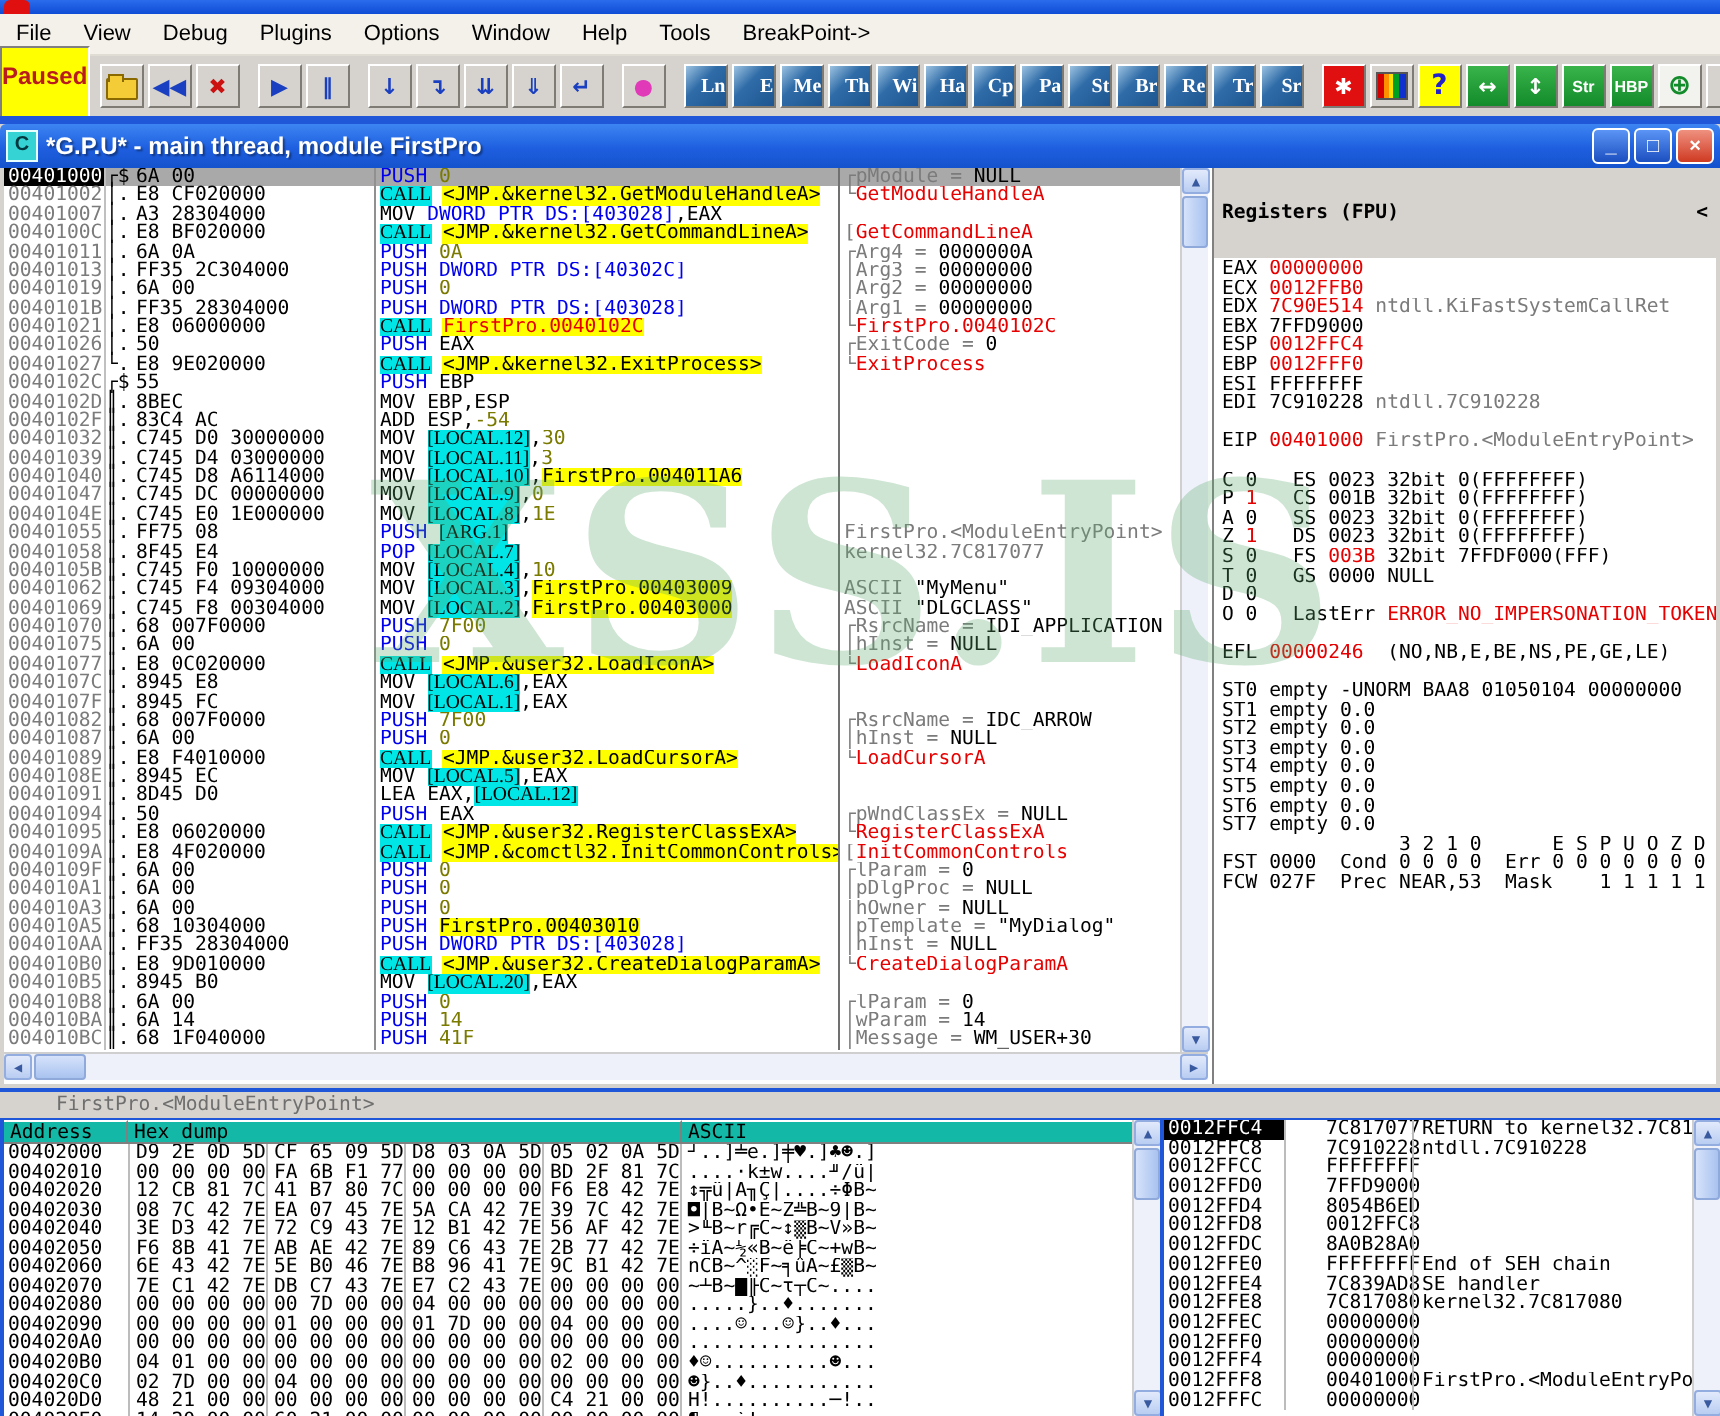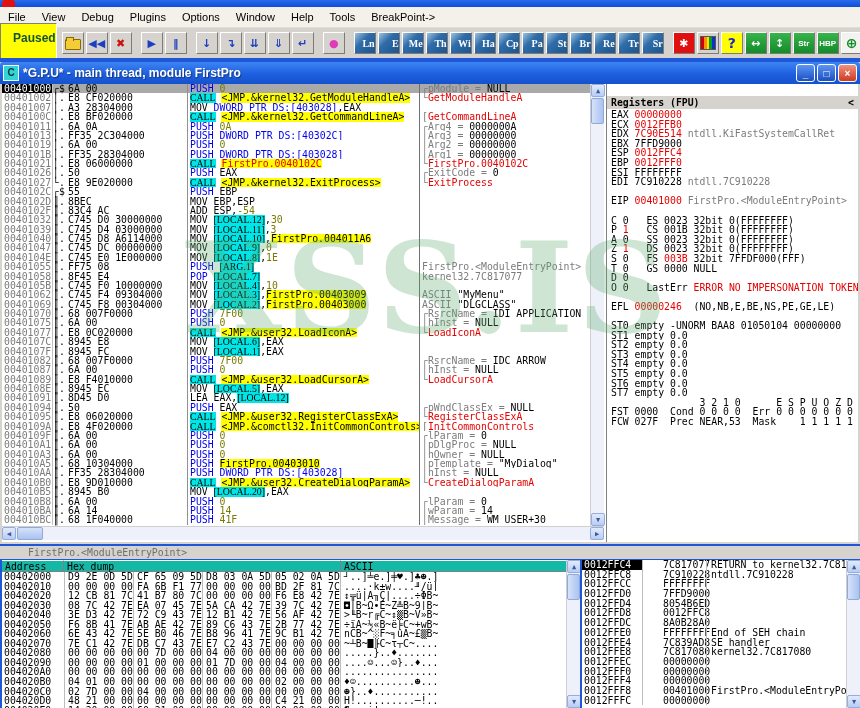--- a/index.html
+++ b/index.html
@@ -9,22 +9,22 @@
   .app-titlebar{position:absolute;left:0;top:0;width:860px;height:7px;
     background:linear-gradient(180deg,#2a6cec,#0f4cd6);}
   .app-icon{position:absolute;left:2px;top:0;width:13px;height:7px;background:#e01010;border-radius:3px 3px 0 0;}
   
   .menubar{position:absolute;left:0;top:7px;width:860px;height:20px;background:#f3f1ea;
     font-family:"Liberation Sans",sans-serif;font-size:11px;color:#000;display:flex;align-items:flex-end;
     border-bottom:1px solid #e0ddd4;}
   .menu-item{padding:0 8px;line-height:20px;}
   
   .toolbar{position:absolute;left:0;top:28px;width:860px;height:30px;background:#d6d3ce;display:flex;align-items:center;}
-  .paused{width:66px;height:40px;margin:1px 2px 1px 0;background:#ffff00;color:#14532d;
-    font-family:"Liberation Sans",sans-serif;font-size:12px;font-weight:bold;line-height:28px;padding-left:12px;
+  .paused{width:66px;height:40px;margin:1px 2px 1px 0;background:#ffff00;color:#b91c1c;
+    font-family:"Liberation Sans",sans-serif;font-size:12px;font-weight:bold;line-height:28px;padding-left:0;
     border-top:1px solid #808080;border-left:1px solid #808080;border-right:1px solid #fff;border-bottom:1px solid #fff;box-sizing:border-box;}
   .tb-buttons{display:flex;align-items:center;flex:1;height:100%;padding:0 2px;}
   .tb-btn{width:22px;height:22px;margin:0 1px;background:#d6d3ce;display:flex;align-items:center;justify-content:center;
     border-top:1px solid #fff;border-left:1px solid #fff;border-right:1px solid #7e7a74;border-bottom:1px solid #7e7a74;
     box-sizing:border-box;font-size:11px;font-weight:bold;font-family:"DejaVu Sans",sans-serif;}
   .tb-gap{width:7px;height:1px;}
   .tb-spacer{flex:1;}
   .tb-letter{background:linear-gradient(135deg,#9cc2e0 0%,#2f6ca8 40%,#1d5590 100%);
     font-family:"Liberation Serif",serif;color:#fff;font-size:10px;font-weight:bold;justify-content:flex-end;}
   .tb-gear{background:#e01010;color:#fff;}
@@ -68,21 +68,21 @@
   .sb-btn{flex:none;width:14px;height:13px;background:linear-gradient(180deg,#e2eafb,#b9cdf2);
     border:1px solid #93ade0;border-radius:2px;color:#3a5aa0;font-size:7px;text-align:center;line-height:12px;box-sizing:border-box;}
   .sb-thumbv{flex:none;height:26px;width:13px;background:linear-gradient(90deg,#d6e2fa,#a9c3f0);border:1px solid #8fa9da;border-radius:2px;margin:1px 0;box-sizing:border-box;}
   .sb-thumbh{flex:none;width:26px;height:13px;background:linear-gradient(180deg,#d6e2fa,#a9c3f0);border:1px solid #8fa9da;border-radius:2px;margin:0 1px;box-sizing:border-box;}
   .sb-track{flex:1;}
   .vs-dis{left:588px;top:0;height:442px;}
   .hs-dis{left:0;top:442px;width:602px;}
   
   .regs{position:absolute;left:604px;top:0;right:0;bottom:0;background:#fff;border-left:1px solid #808080;overflow:hidden;}
   .regs-header{height:13px;background:#d6d3ce;border-bottom:1px solid #fff;display:flex;justify-content:space-between;
-    font-size:9.8px;font-weight:bold;padding:0 4px;line-height:13px;margin-top:12px;}
+    font-size:9.8px;font-weight:bold;padding:16px 4px;line-height:13px;}
   .rline{height:9.6px;line-height:9.7px;font-size:9.8px;white-space:pre;padding-left:4px;overflow:hidden;}
   
   .info-line{position:absolute;left:0;top:488px;width:860px;height:13px;background:#d6d3ce;
     font-size:9.8px;line-height:13px;color:#6e6e6e;padding-left:28px;box-sizing:border-box;}
   
   .dump-window{position:absolute;left:2px;top:502px;width:578px;height:148px;background:#fff;overflow:hidden;}
   .dump-header{display:flex;height:12px;background:#14b8a6;font-size:9.8px;line-height:12px;}
   .dh{border-right:1px solid #808080;border-bottom:1px solid #808080;border-top:1px solid #fff;padding-left:3px;box-sizing:border-box;}
   .dh1{width:62px;} .dh2{width:277px;} .dh3{flex:1;}
   .durow{display:flex;height:9.55px;line-height:9.6px;font-size:9.8px;white-space:pre;}

